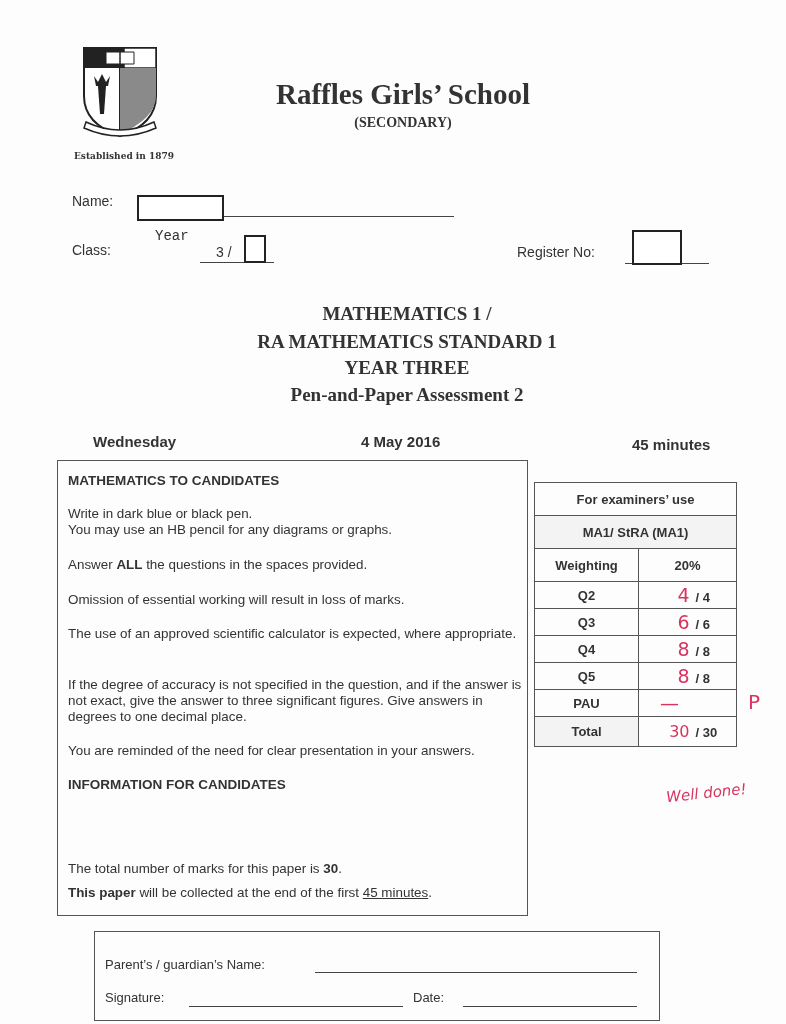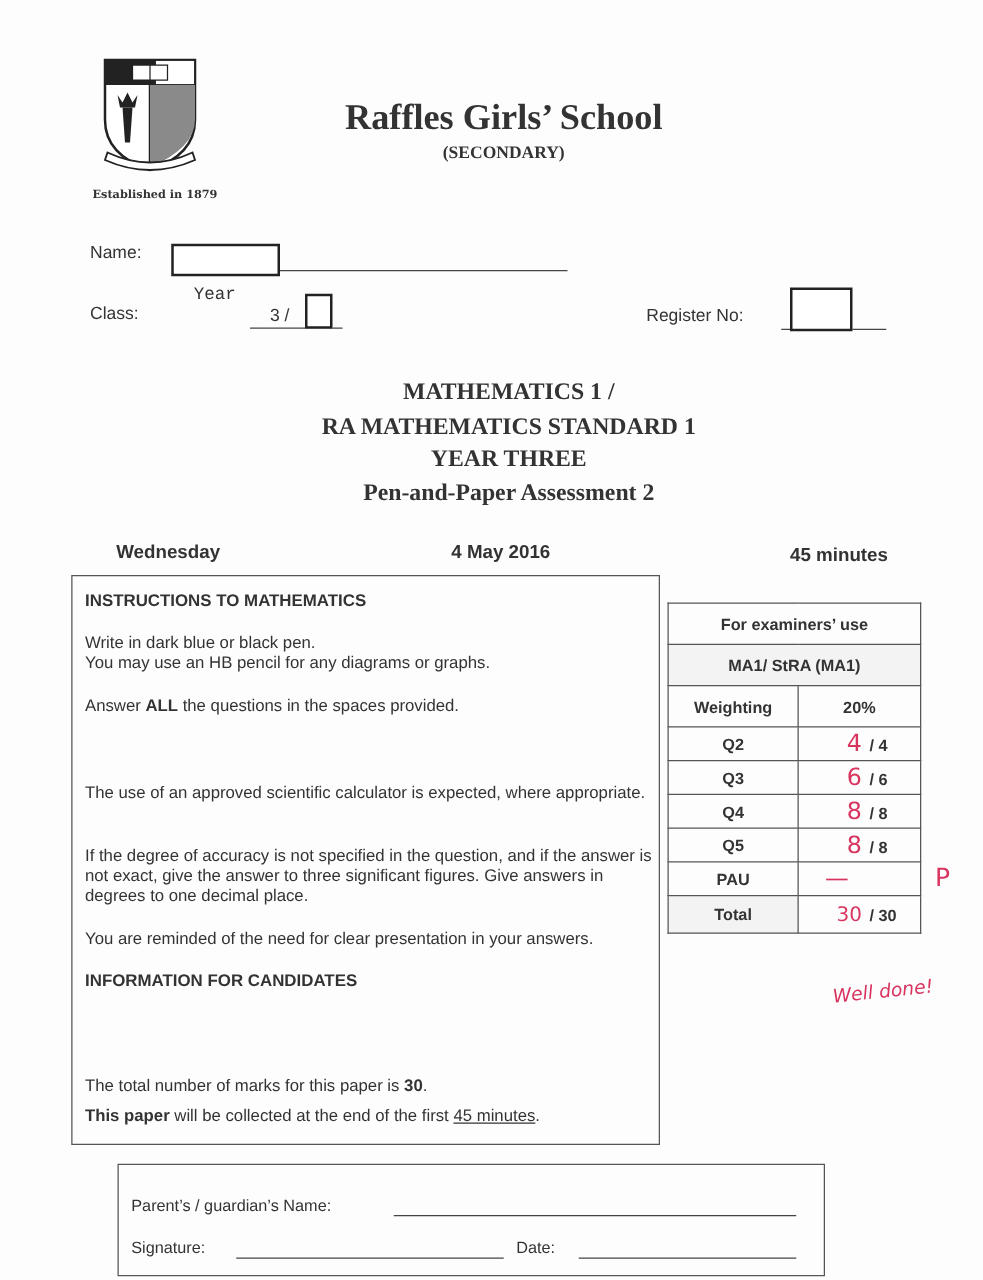--- a/index.html
+++ b/index.html
@@ -74,24 +74,25 @@
 <div class="abs title-line serif" style="top:303px;">MATHEMATICS 1 /</div>
 <div class="abs title-line serif" style="top:331px;">RA MATHEMATICS STANDARD 1</div>
 <div class="abs title-line serif" style="top:357px;">YEAR THREE</div>
 <div class="abs title-line serif" style="top:384px;">Pen-and-Paper Assessment 2</div>
 
 <div class="abs meta" style="left:93px;">Wednesday</div>
 <div class="abs meta" style="left:361px;">4 May 2016</div>
 <div class="abs meta" style="left:632px; top:436px;">45 minutes</div>
 
 <div id="instructions" class="abs">
-  <div class="ins-h" style="top:12px;">INSTRUCTIONS TO MATHEMATICS</div>
+  <div class="ins-h" style="top:12px;">MATHEMATICS TO CANDIDATES</div>
   <div class="ins" style="top:45px;">Write in dark blue or black pen.</div>
   <div class="ins" style="top:61px;">You may use an HB pencil for any diagrams or graphs.</div>
   <div class="ins" style="top:96px;"><span>Answer </span><b>ALL</b><span> the questions in the spaces provided.</span></div>
+  <div class="ins" style="top:131px;">Omission of essential working will result in loss of marks.</div>
   <div class="ins" style="top:165px;">The use of an approved scientific calculator is expected, where appropriate.</div>
   <div class="ins" style="top:216px;">If the degree of accuracy is not specified in the question, and if the answer is not exact, give the answer to three significant figures. Give answers in degrees to one decimal place.</div>
   <div class="ins" style="top:282px;">You are reminded of the need for clear presentation in your answers.</div>
   <div class="ins-h" style="top:316px;">INFORMATION FOR CANDIDATES</div>
   <div class="ins" style="top:400px;"><span>The total number of marks for this paper is </span><b>30</b><span>.</span></div>
   <div class="ins" style="top:424px;"><b>This paper</b><span> will be collected at the end of the first </span><u>45 minutes</u><span>.</span></div>
 </div>
 
 <table id="exam-table" class="abs">
   <tbody>

